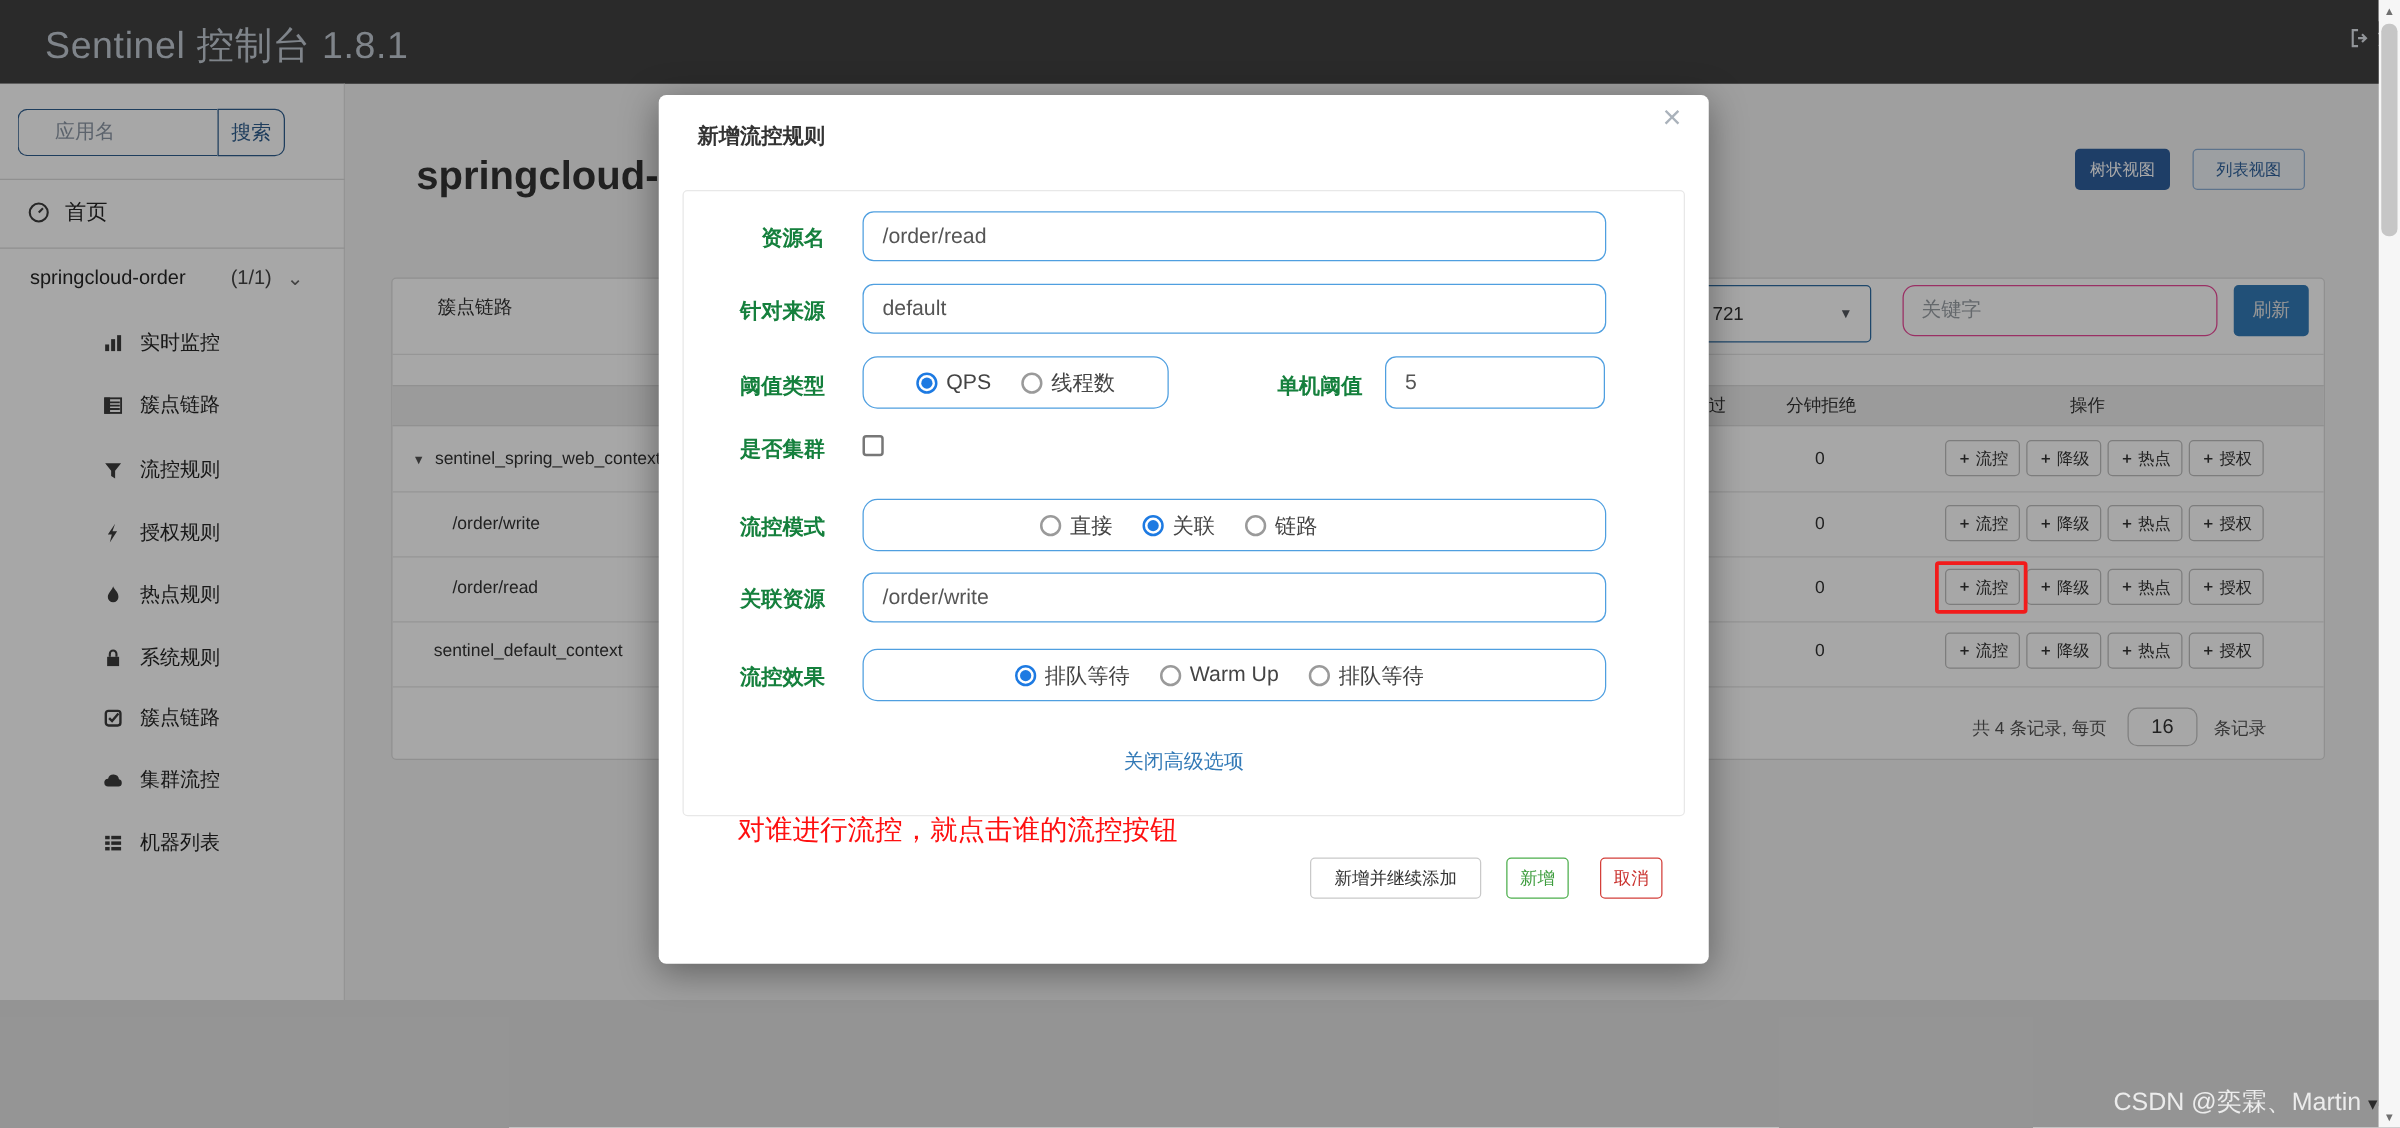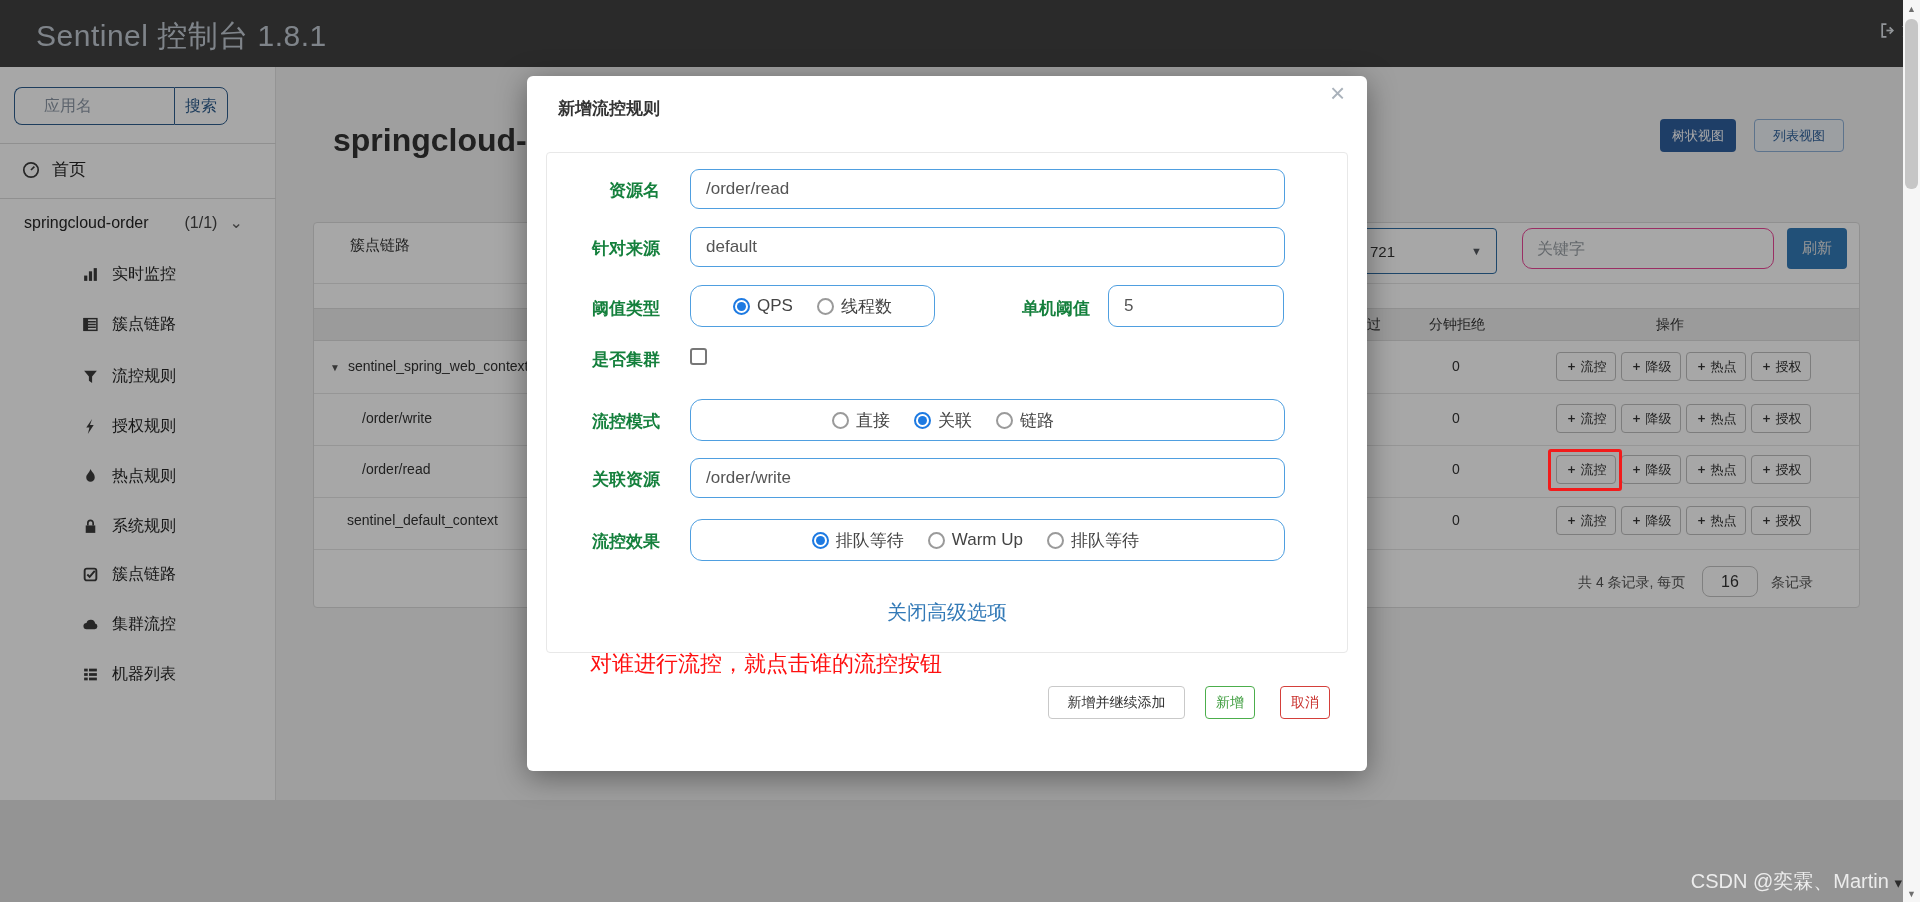--- a/index.html
+++ b/index.html
@@ -49,21 +49,21 @@
 .m-close{position:absolute;left:1330px;top:80px;font-size:26px;color:#aab2bb;z-index:130;cursor:pointer;line-height:1}
 .fpanel{position:absolute;left:546px;top:152px;width:802px;height:501px;border:1px solid #e8e8e8;border-radius:4px;z-index:125}
 .flabel{position:absolute;width:110px;left:550px;text-align:right;font-size:17px;font-weight:700;color:#15803d;z-index:130}
 .minp{position:absolute;border:1px solid #4f9fe0;border-radius:9px;font-size:17px;color:#555;padding:0 15px;background:#fff;outline:none;z-index:130}
 .rbox{position:absolute;border:1px solid #4f9fe0;border-radius:12px;background:#fff;display:flex;align-items:center;justify-content:center;gap:24px;z-index:130}
 .ropt{display:flex;align-items:center;gap:7px;font-size:17px;color:#444}
 .radio{width:17px;height:17px;border:2px solid #9a9a9a;border-radius:50%;background:#fff;flex:0 0 17px}
 .radio.sel{border-color:#1d7ae2}
 .radio.sel::after{content:"";display:block;width:9px;height:9px;margin:2px;border-radius:50%;background:#1d7ae2}
 .mcheck{position:absolute;left:690px;top:348px;width:17px;height:17px;border:2px solid #777;border-radius:3px;background:#fff;z-index:130;cursor:pointer}
-.adv-link{position:absolute;left:847px;top:599px;width:200px;text-align:center;font-size:20px;color:#337ab7;z-index:130;cursor:pointer}
+.adv-link{position:absolute;left:847px;top:599px;width:200px;text-align:center;font-size:16px;color:#337ab7;z-index:130;cursor:pointer}
 .fbtn{position:absolute;top:686px;height:33px;border-radius:4px;background:#ffffff;font-size:14px;display:flex;align-items:center;justify-content:center;z-index:130;cursor:pointer}
 .fb1{left:1048px;width:137px;border:1px solid #c9c9c9;color:#333}
 .fb2{left:1205px;width:50px;border:1px solid #4cae4c;color:#3e9d3e}
 .fb3{left:1280px;width:50px;border:1px solid #d43f3a;color:#c9302c}
 
 .anno{position:absolute;color:#fe1010;white-space:nowrap;z-index:160}
 .anno1{left:712px;top:103px;font-size:23px}
 .anno2{left:590px;top:649px;font-size:22px}
 .red-box{position:absolute;left:1548px;top:449px;width:74px;height:42px;border:3px solid #f21b1b;border-radius:3px;z-index:160}
 

